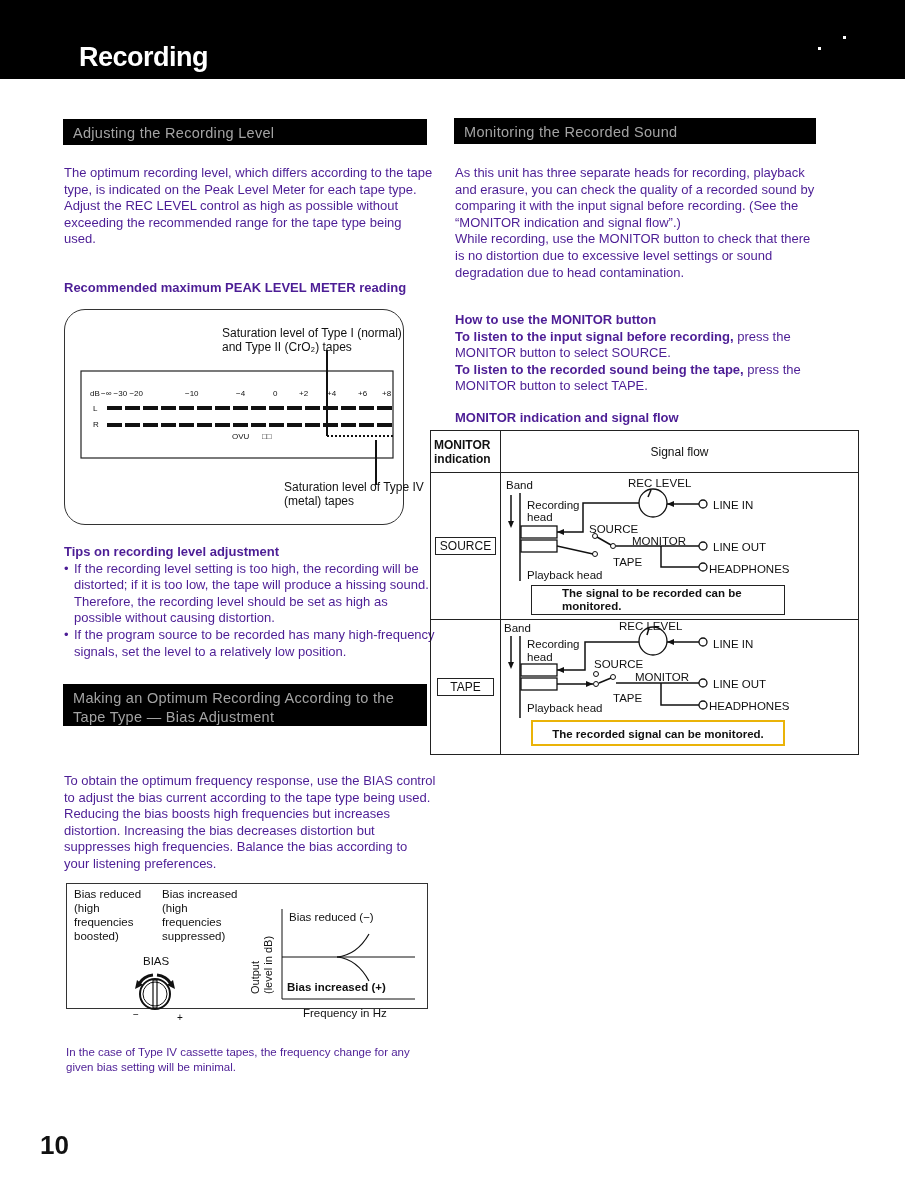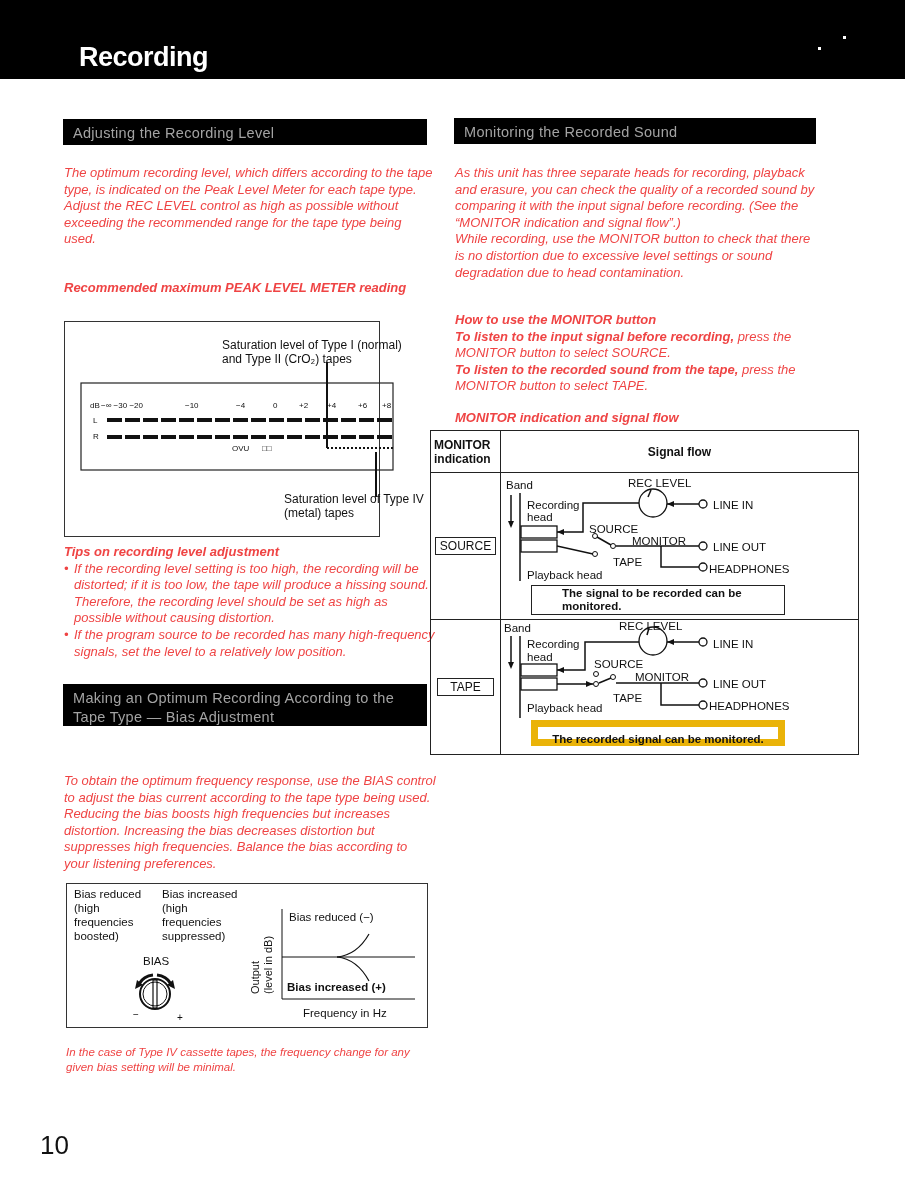--- a/index.html
+++ b/index.html
@@ -16,54 +16,54 @@
     position: absolute; left: 79px; top: 42px; color: #ffffff;
     font-size: 27px; font-weight: bold; letter-spacing: -0.5px;
   }
   .topbar .dot { position: absolute; width: 3px; height: 3px; background: #fff; }
   .sechead {
     position: absolute; background: #000; color: #a3a3a3;
     font-size: 14.5px; letter-spacing: 0.3px; line-height: 19px;
     padding: 5px 10px; box-sizing: border-box;
   }
   .para {
-    position: absolute; font-size: 13px; line-height: 16.6px; color: #ef4444; font-style: italic;
+    position: absolute; font-size: 13px; line-height: 16.6px; color: #4c1d95;
   }
   .para p { margin: 0; }
   .bold { font-weight: bold; }
   .box { position: absolute; border: 1px solid #333; box-sizing: border-box; }
   .abs { position: absolute; }
   .small { font-size: 11.5px; line-height: 14px; }
   ul.tips { margin: 0; padding: 0; list-style: none; }
   ul.tips li { padding-left: 10px; text-indent: -10px; }
   ul.tips li::before { content: "\2022"; display: inline-block; width: 10px; text-indent: 0; }
   table.mon { position: absolute; border-collapse: collapse; font-size: 12px; }
   table.mon td { border: 1px solid #222; vertical-align: middle; padding: 0; }
   .ind-box { border: 1px solid #222; display: inline-block; padding: 1px 4px; font-size: 12px; }
-  .pagenum { position: absolute; left: 40px; top: 1130px; font-size: 26px; font-weight: normal; }
+  .pagenum { position: absolute; left: 40px; top: 1130px; font-size: 26px; font-weight: bold; }
 </style>
 </head>
 <body>
 
 <div class="topbar">
   <div class="title">Recording</div>
   <div class="dot" style="left:818px;top:47px;"></div>
   <div class="dot" style="left:843px;top:36px;"></div>
 </div>
 
 <div class="sechead" style="left:63px;top:119px;width:364px;height:26px;">Adjusting the Recording Level</div>
 
 <div class="para" style="left:64px;top:165px;width:370px;">
   <p>The optimum recording level, which differs according to the tape type, is indicated on the Peak Level Meter for each tape type.</p>
   <p>Adjust the REC LEVEL control as high as possible without exceeding the recommended range for the tape type being used.</p>
 </div>
 
 <div class="para bold" style="left:64px;top:280px;width:370px;">Recommended maximum PEAK LEVEL METER reading</div>
 
-<div class="box" style="left:64px;top:321px;width:316px;height:216px;">
+<div class="box" style="left:64px;top:309px;width:340px;height:216px;border-radius:21px;">
   <div class="abs small" style="left:157px;top:16px;width:200px;font-size:12px;">Saturation level of Type I (normal) and Type II (CrO₂) tapes</div>
   <svg class="abs" style="left:0;top:0;" width="364" height="216">
     <rect x="16" y="61" width="312" height="87" fill="none" stroke="#222" stroke-width="1.2"></rect>
     <g font-family="Liberation Sans, sans-serif" font-size="8" fill="#111">
       <text x="25" y="86">dB</text>
       <text x="36" y="86">−∞ −30 −20</text>
       <text x="120" y="86">−10</text>
       <text x="171" y="86">−4</text>
       <text x="208" y="86">0</text>
       <text x="234" y="86">+2</text>
@@ -94,21 +94,21 @@
   </ul>
 </div>
 
 <div class="sechead" style="left:63px;top:684px;width:364px;height:42px;">
   <div>Making an Optimum Recording According to the</div>
   <div>Tape Type — Bias Adjustment</div>
 </div>
 
 <div class="para" style="left:64px;top:773px;width:372px;">To obtain the optimum frequency response, use the BIAS control to adjust the bias current according to the tape type being used. Reducing the bias boosts high frequencies but increases distortion. Increasing the bias decreases distortion but suppresses high frequencies. Balance the bias according to your listening preferences.</div>
 
-<div class="box" style="left:66px;top:883px;width:362px;height:145px;">
+<div class="box" style="left:66px;top:883px;width:362px;height:126px;">
   <div class="abs small" style="left:7px;top:3px;">
     <div>Bias reduced</div>
     <div>(high</div>
     <div>frequencies</div>
     <div>boosted)</div>
   </div>
   <div class="abs small" style="left:95px;top:3px;">
     <div>Bias increased</div>
     <div>(high</div>
     <div>frequencies</div>
@@ -149,33 +149,33 @@
 <div class="sechead" style="left:454px;top:118px;width:362px;height:26px;">Monitoring the Recorded Sound</div>
 
 <div class="para" style="left:455px;top:165px;width:368px;">
   <p>As this unit has three separate heads for recording, playback and erasure, you can check the quality of a recorded sound by comparing it with the input signal before recording. (See the “MONITOR indication and signal flow”.)</p>
   <p>While recording, use the MONITOR button to check that there is no distortion due to excessive level settings or sound degradation due to head contamination.</p>
 </div>
 
 <div class="para" style="left:455px;top:312px;width:368px;">
   <p class="bold">How to use the MONITOR button</p>
   <p><span class="bold">To listen to the input signal before recording,</span><span> press the MONITOR button to select SOURCE.</span></p>
-  <p><span class="bold">To listen to the recorded sound from the tape,</span><span> press the MONITOR button to select TAPE.</span></p>
+  <p><span class="bold">To listen to the recorded sound being the tape,</span><span> press the MONITOR button to select TAPE.</span></p>
 </div>
 
 <div class="para bold" style="left:455px;top:410px;width:368px;">MONITOR indication and signal flow</div>
 
 <table class="mon" style="left:430px;top:430px;width:429px;">
   <tbody>
       <tr style="height:42px;">
     <td style="width:66px;padding-left:3px;font-weight:bold;line-height:14px;">
       <div>MONITOR</div>
       <div>indication</div>
     </td>
-    <td style="text-align:center;font-weight:bold;">Signal flow</td>
+    <td style="text-align:center;font-weight:normal;">Signal flow</td>
   </tr>
   <tr style="height:146px;">
     <td style="text-align:center;"><span class="ind-box">SOURCE</span></td>
     <td style="position:relative;">
       <svg width="296" height="146" style="display:block;">
         <g font-family="Liberation Sans, sans-serif" font-size="11.5" fill="#111">
           <text x="5" y="16">Band</text>
           <text x="127" y="14">REC LEVEL</text>
           <text x="26" y="36">Recording</text>
           <text x="26" y="48">head</text>
@@ -245,19 +245,19 @@
         <line x1="56" y1="64" x2="92" y2="64" stroke="#111" stroke-width="1.5"></line>
         <polygon points="92,64 85,61 85,67" fill="#111"></polygon>
         <circle cx="95" cy="64" r="2.5" fill="none" stroke="#111"></circle>
         <line x1="98" y1="63" x2="110" y2="58" stroke="#111" stroke-width="1.5"></line>
         <circle cx="112" cy="57" r="2.5" fill="none" stroke="#111"></circle>
         <line x1="115" y1="63" x2="198" y2="63" stroke="#111" stroke-width="1.5"></line>
         <circle cx="202" cy="63" r="4" fill="none" stroke="#111" stroke-width="1.3"></circle>
         <path d="M160 63 L160 85 L198 85" fill="none" stroke="#111" stroke-width="1.5"></path>
         <circle cx="202" cy="85" r="4" fill="none" stroke="#111" stroke-width="1.3"></circle>
       </svg>
-      <div class="abs" style="left:30px;top:100px;width:254px;height:26px;border:7px solid #eab308;box-sizing:border-box;font-size:11.5px;font-weight:bold;line-height:24px;text-align:center;">The recorded signal can be monitored.</div>
+      <div class="abs" style="left:30px;top:100px;width:254px;height:26px;border:2px solid #eab308;box-sizing:border-box;font-size:11.5px;font-weight:bold;line-height:24px;text-align:center;">The recorded signal can be monitored.</div>
     </td>
   </tr>
 </tbody>
   </table>
 
 <div class="pagenum">10</div>
 
 </body></html>

